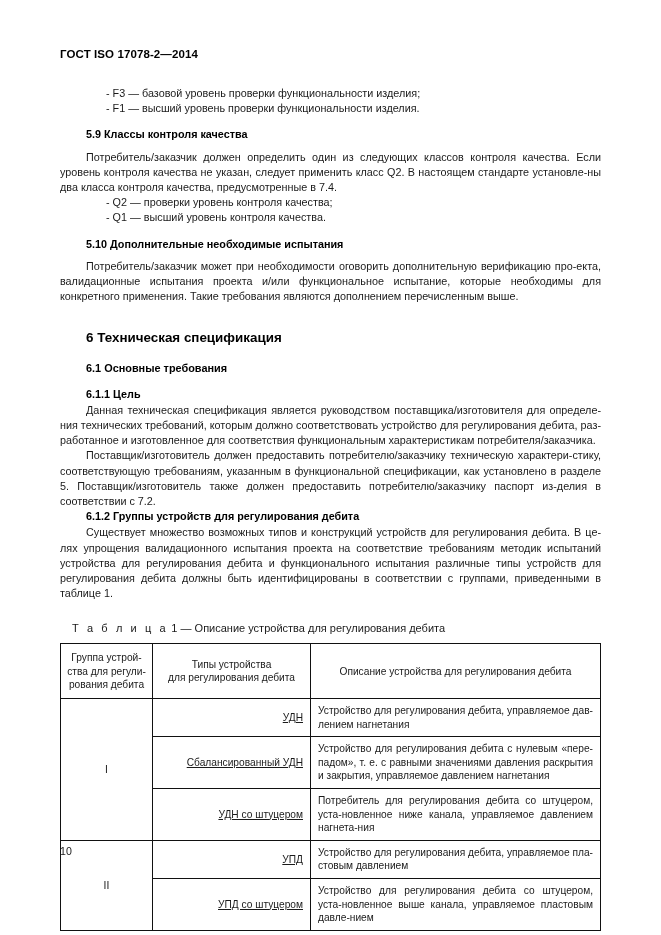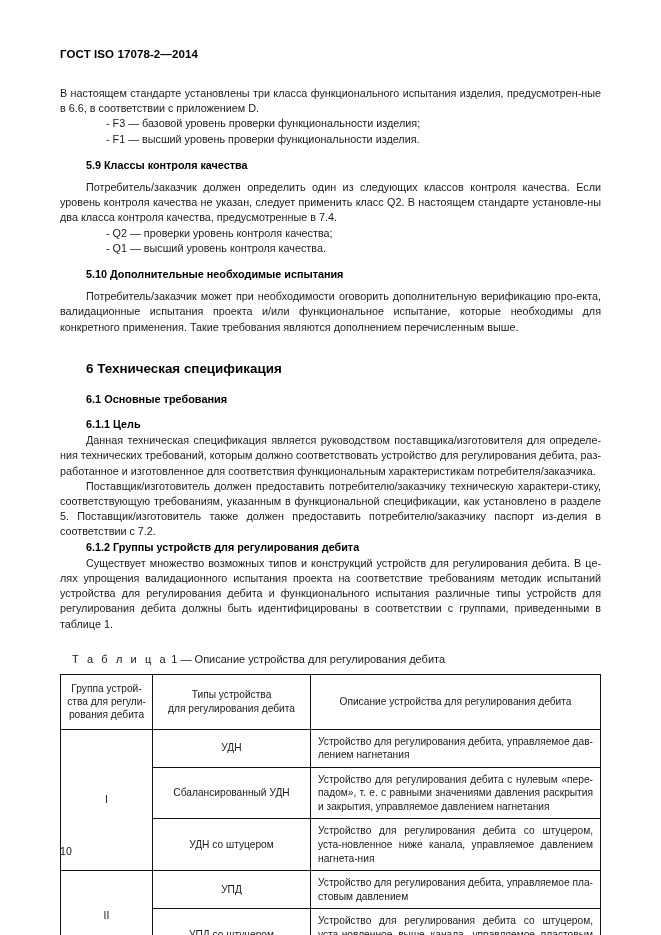--- a/index.html
+++ b/index.html
@@ -126,22 +126,23 @@
   .col-group  { width: 92px; }
   .col-types  { width: 158px; }
   .col-desc   { width: 290px; }
 
   td.group-cell {
     text-align: center;
     vertical-align: middle;
     font-size: 10.4px;
   }
   td.type-cell {
-    text-align: center;
-    vertical-align: middle;
+    text-align: right;
+    vertical-align: middle;
+    text-decoration: underline;
   }
   td.desc-cell {
     text-align: justify;
     vertical-align: middle;
   }
 
   
   .page-number {
     position: absolute;
     left: 60px;
@@ -152,21 +153,20 @@
 </style>
 </head>
 <body>
 
 <div class="page">
 
   <div class="content">
 
     <div class="doc-header">ГОСТ ISO 17078-2—2014</div>
 
-    <p class="para">В настоящем стандарте установлены три класса функционального испытания изделия, предусмотрен-ные в 6.6, в соответствии с приложением D.</p>
 
     <div class="listline">- F3 — базовой уровень проверки функциональности изделия;</div>
     <div class="listline">- F1 — высший уровень проверки функциональности изделия.</div>
 
     <div class="h-sub">5.9  Классы контроля качества</div>
     <p class="para indent">Потребитель/заказчик должен определить один из следующих классов контроля качества. Если уровень контроля качества не указан, следует применить класс Q2. В настоящем стандарте установле-ны два класса контроля качества, предусмотренные в 7.4.</p>
     <div class="listline">- Q2 — проверки уровень контроля качества;</div>
     <div class="listline">- Q1 — высший уровень контроля качества.</div>
 
     <div class="h-sub">5.10 Дополнительные необходимые испытания</div>
@@ -216,21 +216,21 @@
           <td class="group-cell" rowspan="3">I</td>
           <td class="type-cell">УДН</td>
           <td class="desc-cell">Устройство для регулирования дебита, управляемое дав-лением нагнетания</td>
         </tr>
         <tr>
           <td class="type-cell">Сбалансированный УДН</td>
           <td class="desc-cell">Устройство для регулирования дебита с нулевым «пере-падом», т. е. с равными значениями давления раскрытия и закрытия, управляемое давлением нагнетания</td>
         </tr>
         <tr>
           <td class="type-cell">УДН со штуцером</td>
-          <td class="desc-cell">Устройство для регулирования дебита со штуцером, уста-новленное ниже канала, управляемое давлением нагнета-ния</td>
+          <td class="desc-cell">Потребитель для регулирования дебита со штуцером, уста-новленное ниже канала, управляемое давлением нагнета-ния</td>
         </tr>
         <tr>
           <td class="group-cell" rowspan="2">II</td>
           <td class="type-cell">УПД</td>
           <td class="desc-cell">Устройство для регулирования дебита, управляемое пла-стовым давлением</td>
         </tr>
         <tr>
           <td class="type-cell">УПД со штуцером</td>
           <td class="desc-cell">Устройство для регулирования дебита со штуцером, уста-новленное выше канала,  управляемое пластовым давле-нием</td>
         </tr>

